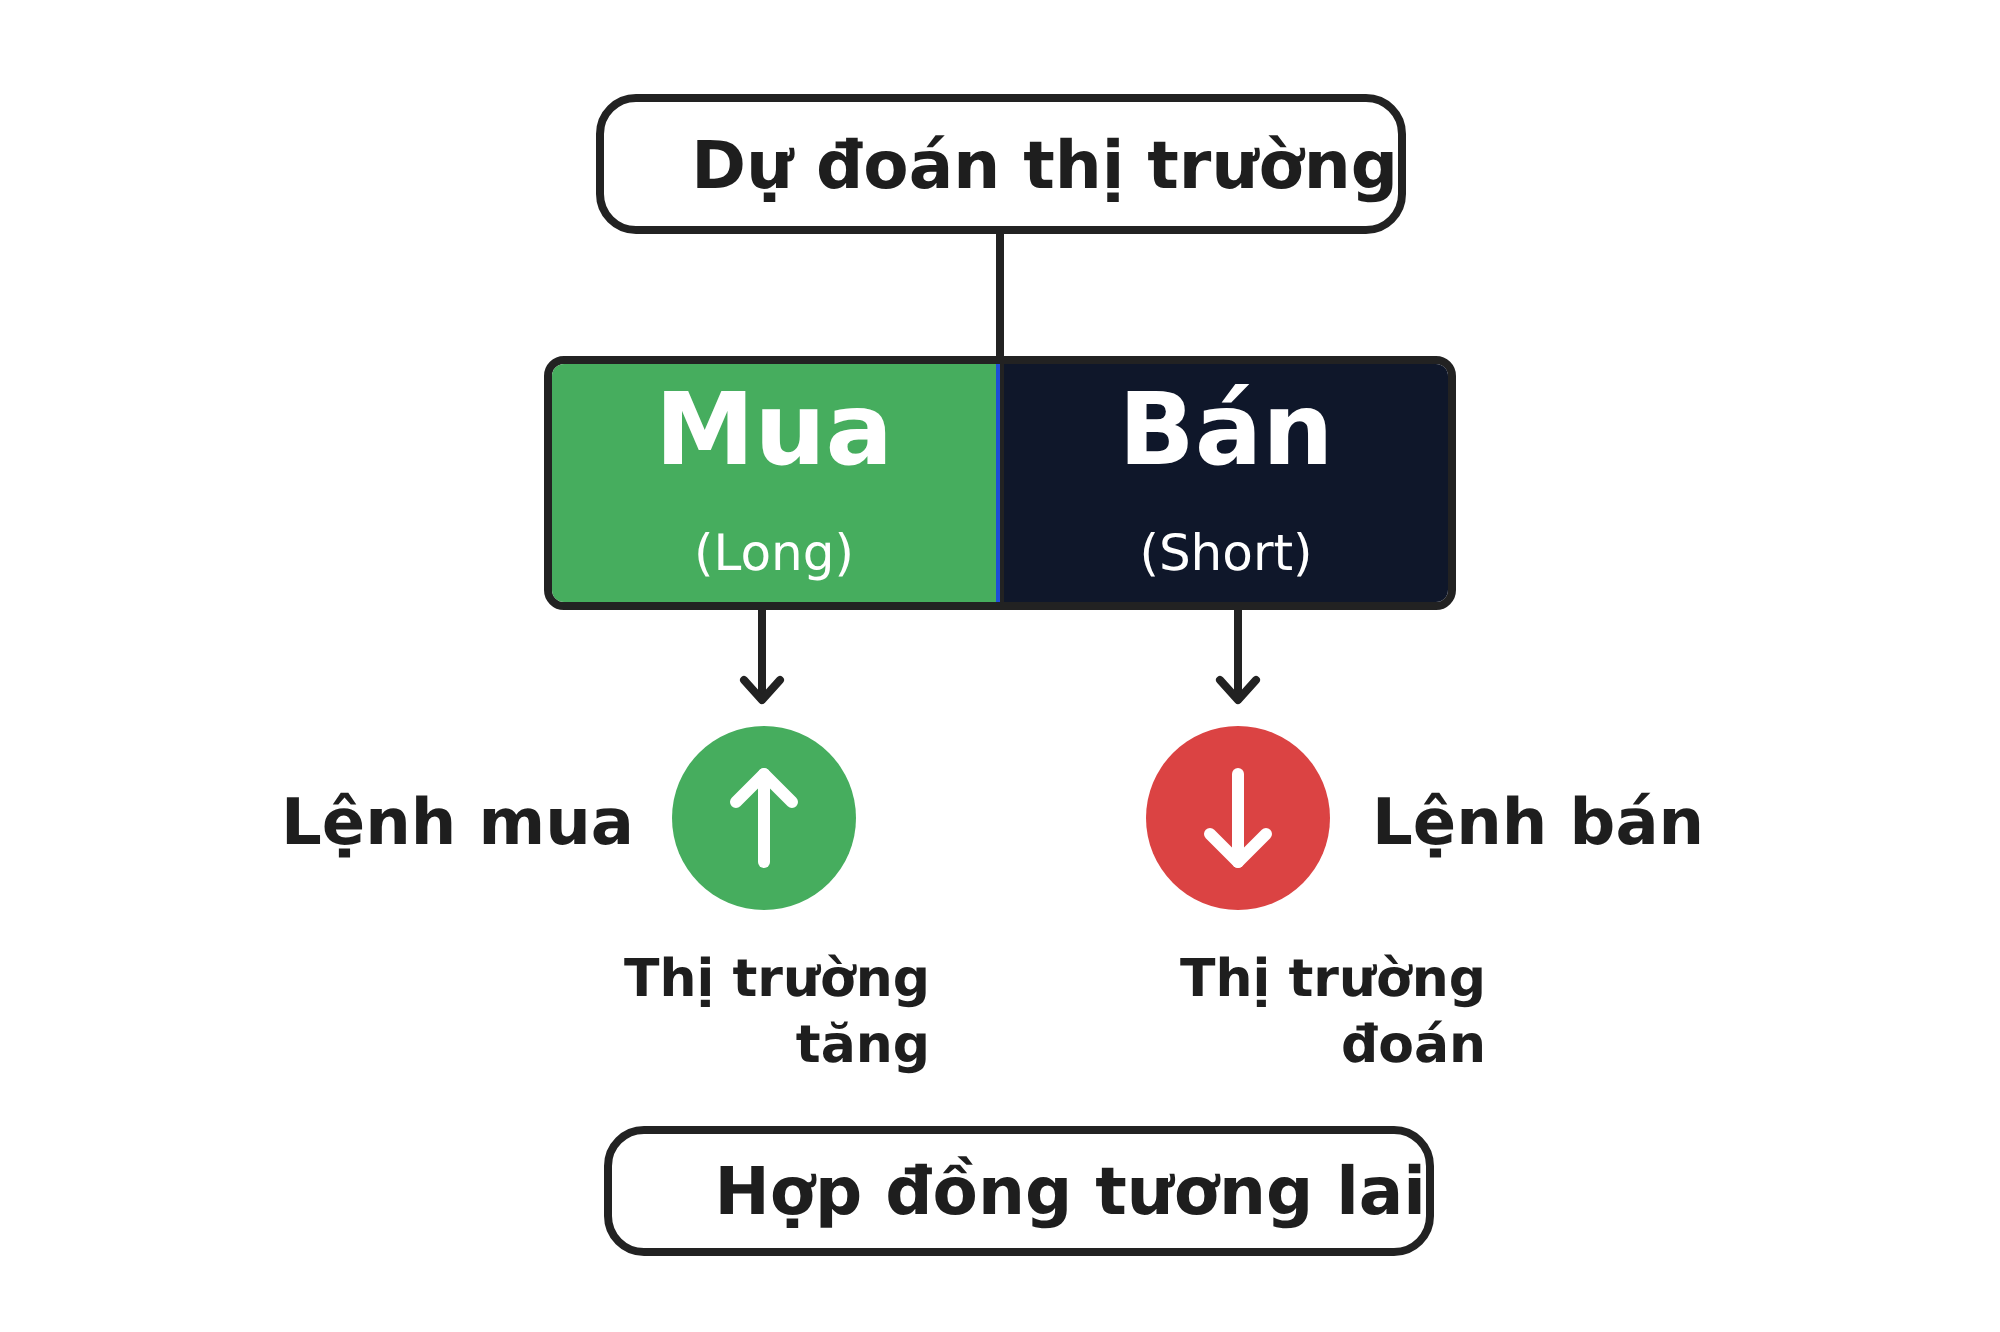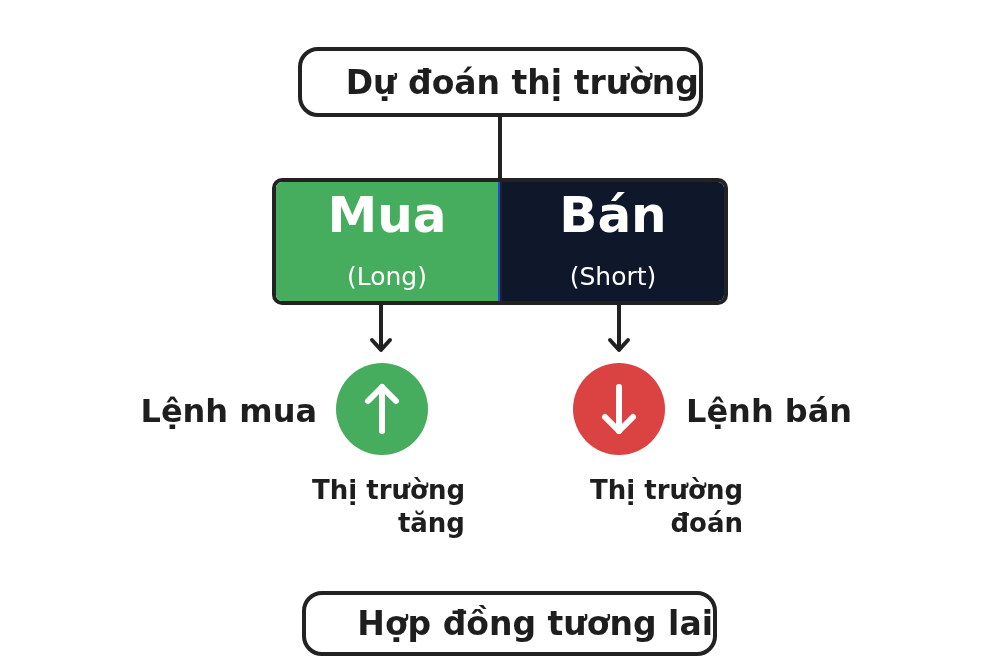--- a/index.html
+++ b/index.html
@@ -9,21 +9,21 @@
     font-family: "DejaVu Sans", "Liberation Sans", sans-serif;
     color: #1e1e1e;
   }
   .box {
     position: absolute; box-sizing: border-box;
     border: 4px solid #222; border-radius: 20px; background: #fff;
     display: flex; align-items: center; justify-content: flex-end;
     font-weight: bold;
   }
   #top-box { left: 298px; top: 47px; width: 405px; height: 70px; font-size: 33px; }
-  #bottom-box { left: 302px; top: 591px; width: 415px; height: 65px; font-size: 33px; }
+  #bottom-box { left: 302px; top: 563px; width: 415px; height: 65px; font-size: 33px; }
   .vline { position: absolute; background: #222; width: 4px; }
   #split-box {
     position: absolute; left: 272px; top: 178px; width: 456px; height: 127px;
     box-sizing: border-box; border: 4px solid #222; border-radius: 10px;
     overflow: hidden; display: flex;
   }
   .half { flex: 1; display: flex; flex-direction: column; align-items: center; justify-content: center; color: #fff; }
   .half.long { background: #46ad5e; border-right: 2px solid #1d4ed8; }
   .half.short { background: #0f172a; border-left: 2px solid #222; }
   .half .main { font-size: 50px; font-weight: bold; line-height: 1; margin-top: -4px; }

